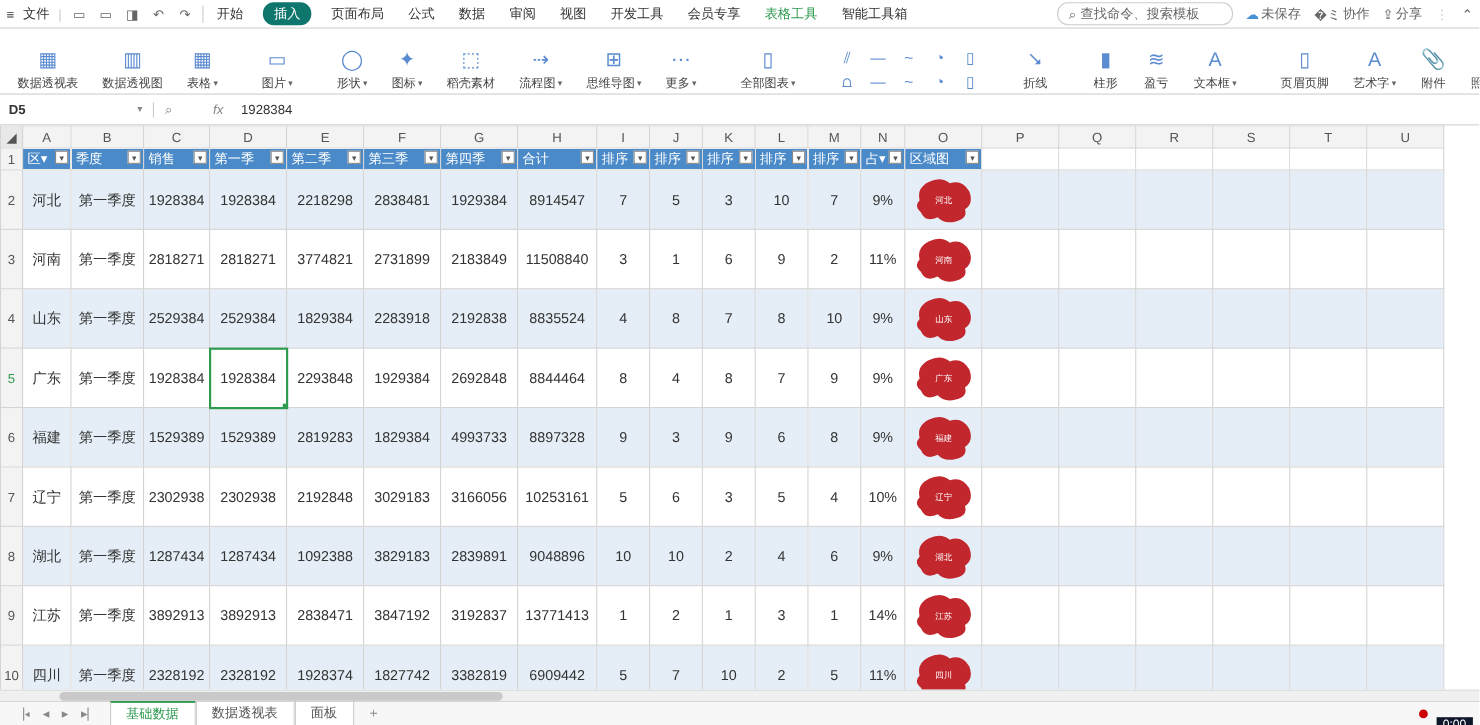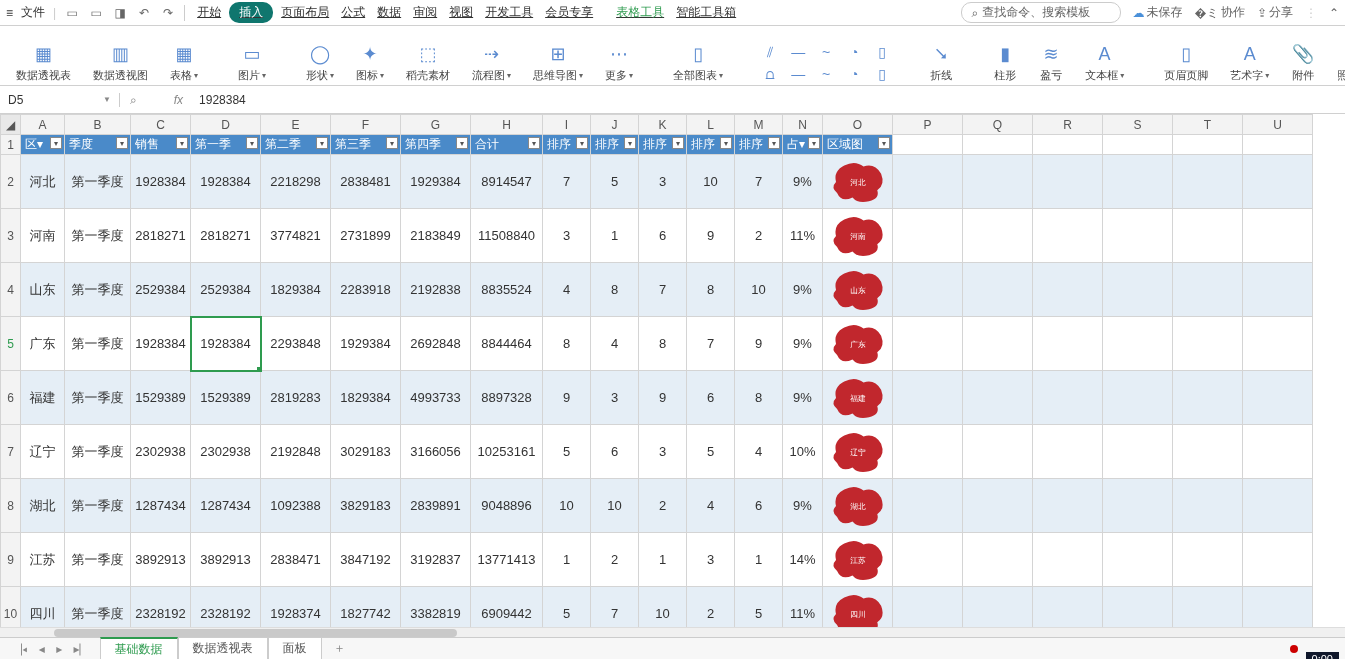--- a/index.html
+++ b/index.html
@@ -3,43 +3,43 @@
 <meta charset="utf-8">
 <style>
   * { margin: 0; padding: 0; box-sizing: border-box; font-family: "Microsoft YaHei", sans-serif; }
   html, body { width: 1345px; height: 659px; background: #fff; overflow: hidden; font-size: 12px; color: #333; }
 
   
   .menubar { display: flex; align-items: center; height: 26px; border-bottom: 1px solid #d0d0d0; padding: 0 6px; }
   .menubar .file-label { padding: 0 8px; }
   .menubar .qat { display: flex; gap: 8px; padding: 0 8px; border-right: 1px solid #ccc; margin-right: 8px;}
   .menubar .qat span { width: 16px; height: 16px; display:inline-flex; align-items:center; justify-content:center; color:#666; }
-  .menubar .tabs { display: flex; gap: 4px; text-decoration: underline; }
+  .menubar .tabs { display: flex; gap: 14px; }
   .menubar .tabs .tab { padding: 2px 4px; cursor:pointer; }
   .menubar .tabs .tab.active { background:#0f766e; color:#fff; border-radius:10px; padding:2px 10px; }
-  .menubar .tabs .tab.green { color:#2e9b4f;margin-left:11px; }
+  .menubar .tabs .tab.green { color:#2e9b4f; }
   .menubar .right { margin-left:auto; display:flex; gap:12px; align-items:center; }
   .menubar .search { border:1px solid #ccc; border-radius:10px; padding:1px 10px; color:#aaa; width:160px; display:flex; align-items:center; gap:4px;}
   .menubar .right span { color:#666; display:flex; align-items:center; gap:2px;}
   .menubar .right .unsaved { color:#4a90d9; }
 
   
   .ribbon { display:flex; align-items:flex-end; height:60px; border-bottom:1px solid #d0d0d0; padding:4px 10px 2px; gap:10px; }
   .ribbon .grp { display:flex; flex-direction:column; align-items:center; gap:2px; padding:0 6px; }
   .ribbon .grp .ic { width:24px; height:24px; display:flex; align-items:center; justify-content:center; color:#5b8bd0; font-size:18px;}
   .ribbon .grp .lbl { font-size:11px; color:#444; white-space:nowrap; display:flex; align-items:center; gap:2px;}
   .ribbon .grp .lbl .dd { font-size:8px; color:#666;}
   .ribbon .sep { width:1px; height:40px; background:#ddd; margin:0 4px; }
   .ribbon .mini { display:flex; flex-direction:column; gap:4px; padding:0 4px;}
   .ribbon .mini-row { display:flex; gap:10px;}
   .ribbon .mini-row span { width:18px; height:18px; color:#5b8bd0; display:flex; align-items:center; justify-content:center; font-size:14px;}
 
   
   .fxbar { display:flex; align-items:center; height:28px; border-bottom:1px solid #d0d0d0; }
-  .fxbar .namebox { width:120px; border-right:1px solid #ccc; padding:0 8px; display:flex; align-items:center; justify-content:space-between;}
+  .fxbar .namebox { width:140px; border-right:1px solid #ccc; padding:0 8px; display:flex; align-items:center; justify-content:space-between;font-weight:bold;}
   .fxbar .namebox .dd { font-size:8px; color:#888;}
   .fxbar .fxicons { display:flex; gap:10px; padding:0 10px; color:#888;}
   .fxbar .fxinput { flex:1; padding:0 6px; }
 
   
   .sheet-wrap { position:relative; height: calc(659px - 26px - 60px - 28px - 22px - 10px); overflow:hidden; }
   table.sheet { border-collapse:collapse; table-layout:fixed; }
   table.sheet th, table.sheet td { border:1px solid #d4d4d4; height:20px; padding:0; text-align:center; font-weight:normal; overflow:hidden; white-space:nowrap;}
   table.sheet thead th { background:#f3f3f3; color:#555; font-size:12px;}
   table.sheet thead th.corner { background:#e8e8e8; width:20px;}

